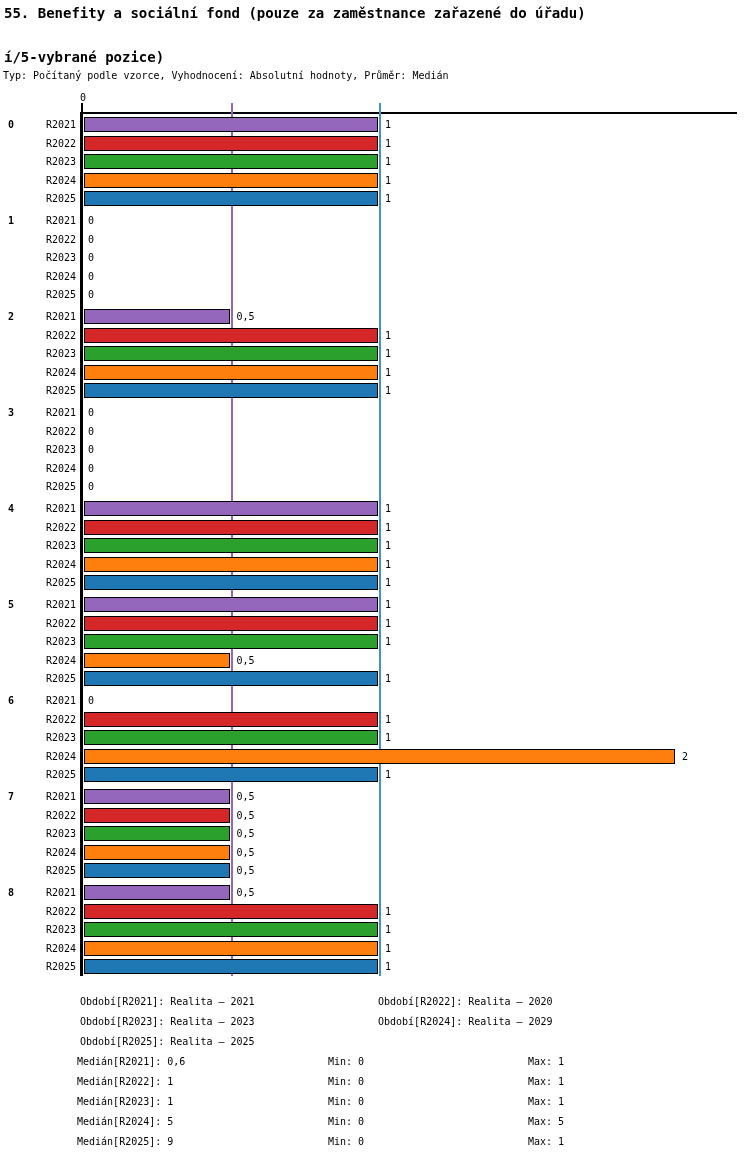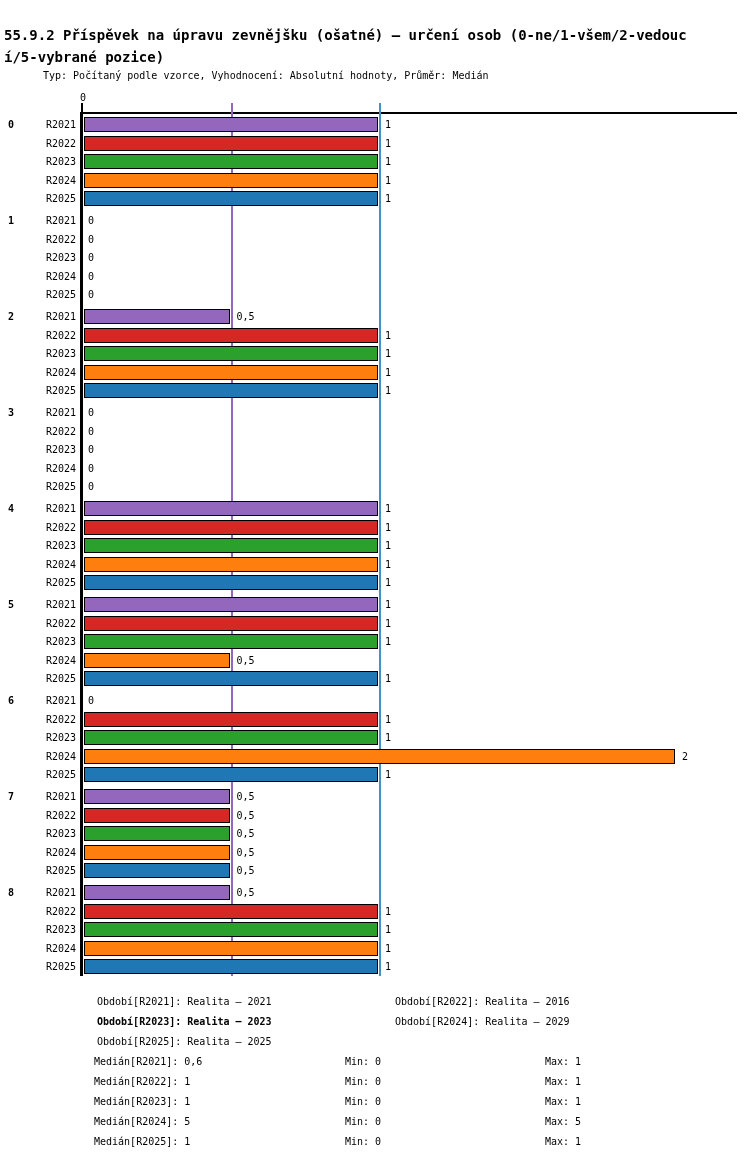--- a/index.html
+++ b/index.html
@@ -7,29 +7,29 @@
     position:relative;width:750px;height:1158px;background:#ffffff;
     font-family:"DejaVu Sans Mono",monospace;color:#000;overflow:hidden;
   }
   .abs{position:absolute;}
   .title{font-size:14px;font-weight:bold;white-space:pre;}
   .meta{font-size:10px;white-space:pre;}
   .chart-text{font-size:10px;white-space:pre;line-height:15px;height:15px;}
   .cat-label{font-weight:bold;}
   .series-label{text-align:right;}
   .bar{box-sizing:border-box;border:1px solid #000;height:15px;z-index:2;}
-  .legend-text{font-size:10px;white-space:pre;line-height:13px;margin-left:17px;}
+  .legend-text{font-size:10px;white-space:pre;line-height:13px;}
 </style>
 </head>
 <body>
 
 <div id="page">
-  <div class="abs title" style="left:4px;top:27px;">55.9.2 Příspěvek na úpravu zevnějšku (ošatné) – určení osob (0-ne/1-všem/2-vedouc</div>
+  <div class="abs title" style="left:4px;top:5px;">55. Benefity a sociální fond (pouze za zaměstnance zařazené do úřadu)</div>
   <div class="abs title" style="left:4px;top:49px;">í/5-vybrané pozice)</div>
-  <div class="abs meta" style="left:3px;top:70px;margin-left:40px;">Typ: Počítaný podle vzorce, Vyhodnocení: Absolutní hodnoty, Průměr: Medián</div>
+  <div class="abs meta" style="left:3px;top:70px;">Typ: Počítaný podle vzorce, Vyhodnocení: Absolutní hodnoty, Průměr: Medián</div>
 
   <div id="chart" class="abs" style="left:0;top:0;width:750px;height:990px;">
       <div class="abs" style="left: 80px; top: 112px; width: 657px; height: 2px; background: rgb(0, 0, 0); z-index: 1;"></div>
       <div class="abs" style="left: 80px; top: 112px; width: 3px; height: 864px; background: rgb(0, 0, 0); z-index: 1;"></div>
       <div class="abs" style="left: 81px; top: 103px; width: 2px; height: 9px; background: rgb(0, 0, 0); z-index: 1;"></div>
       <div class="abs" style="left: 76px; top: 92px; width: 14px; text-align: center; font-size: 10px;">0</div>
       <div class="abs" style="left: 230.5px; top: 103px; width: 2px; height: 873px; background: rgb(148, 103, 189); z-index: 1;"></div>
       <div class="abs" style="left: 379px; top: 103px; width: 2px; height: 873px; background: rgb(66, 146, 198); z-index: 1;"></div>
       <div class="abs chart-text cat-label" style="left: 8px; top: 117px; width: 14px;">0</div>
       <div class="abs chart-text series-label" style="left: 40px; top: 117px; width: 36px;">R2021</div>
@@ -160,33 +160,33 @@
       <div class="abs chart-text" style="left: 385px; top: 922.2px; z-index: 3;">1</div>
       <div class="abs chart-text series-label" style="left: 40px; top: 940.8px; width: 36px;">R2024</div>
       <div class="abs bar" style="left: 84px; top: 940.8px; width: 294px; background: rgb(255, 127, 14);"></div>
       <div class="abs chart-text" style="left: 385px; top: 940.8px; z-index: 3;">1</div>
       <div class="abs chart-text series-label" style="left: 40px; top: 959.4px; width: 36px;">R2025</div>
       <div class="abs bar" style="left: 84px; top: 959.4px; width: 294px; background: rgb(31, 119, 180);"></div>
       <div class="abs chart-text" style="left: 385px; top: 959.4px; z-index: 3;">1</div>
     </div>
   <div id="legend" class="abs" style="left:0;top:0;width:750px;height:1158px;">
       <div class="abs legend-text" style="left: 80px; top: 995px;">Období[R2021]: Realita – 2021</div>
-      <div class="abs legend-text" style="left: 378px; top: 995px;">Období[R2022]: Realita – 2016</div>
-      <div class="abs legend-text" style="left: 80px; top: 1015px; font-weight: bold;">Období[R2023]: Realita – 2023</div>
+      <div class="abs legend-text" style="left: 378px; top: 995px;">Období[R2022]: Realita – 2020</div>
+      <div class="abs legend-text" style="left: 80px; top: 1015px;">Období[R2023]: Realita – 2023</div>
       <div class="abs legend-text" style="left: 378px; top: 1015px;">Období[R2024]: Realita – 2029</div>
       <div class="abs legend-text" style="left: 80px; top: 1035px;">Období[R2025]: Realita – 2025</div>
       <div class="abs legend-text" style="left: 77px; top: 1055px;">Medián[R2021]: 0,6</div>
       <div class="abs legend-text" style="left: 328px; top: 1055px;">Min: 0</div>
       <div class="abs legend-text" style="left: 528px; top: 1055px;">Max: 1</div>
       <div class="abs legend-text" style="left: 77px; top: 1075px;">Medián[R2022]: 1</div>
       <div class="abs legend-text" style="left: 328px; top: 1075px;">Min: 0</div>
       <div class="abs legend-text" style="left: 528px; top: 1075px;">Max: 1</div>
       <div class="abs legend-text" style="left: 77px; top: 1095px;">Medián[R2023]: 1</div>
       <div class="abs legend-text" style="left: 328px; top: 1095px;">Min: 0</div>
       <div class="abs legend-text" style="left: 528px; top: 1095px;">Max: 1</div>
       <div class="abs legend-text" style="left: 77px; top: 1115px;">Medián[R2024]: 5</div>
       <div class="abs legend-text" style="left: 328px; top: 1115px;">Min: 0</div>
       <div class="abs legend-text" style="left: 528px; top: 1115px;">Max: 5</div>
-      <div class="abs legend-text" style="left: 77px; top: 1135px;">Medián[R2025]: 1</div>
+      <div class="abs legend-text" style="left: 77px; top: 1135px;">Medián[R2025]: 9</div>
       <div class="abs legend-text" style="left: 328px; top: 1135px;">Min: 0</div>
       <div class="abs legend-text" style="left: 528px; top: 1135px;">Max: 1</div>
     </div>
 </div>
 
 </body></html>

